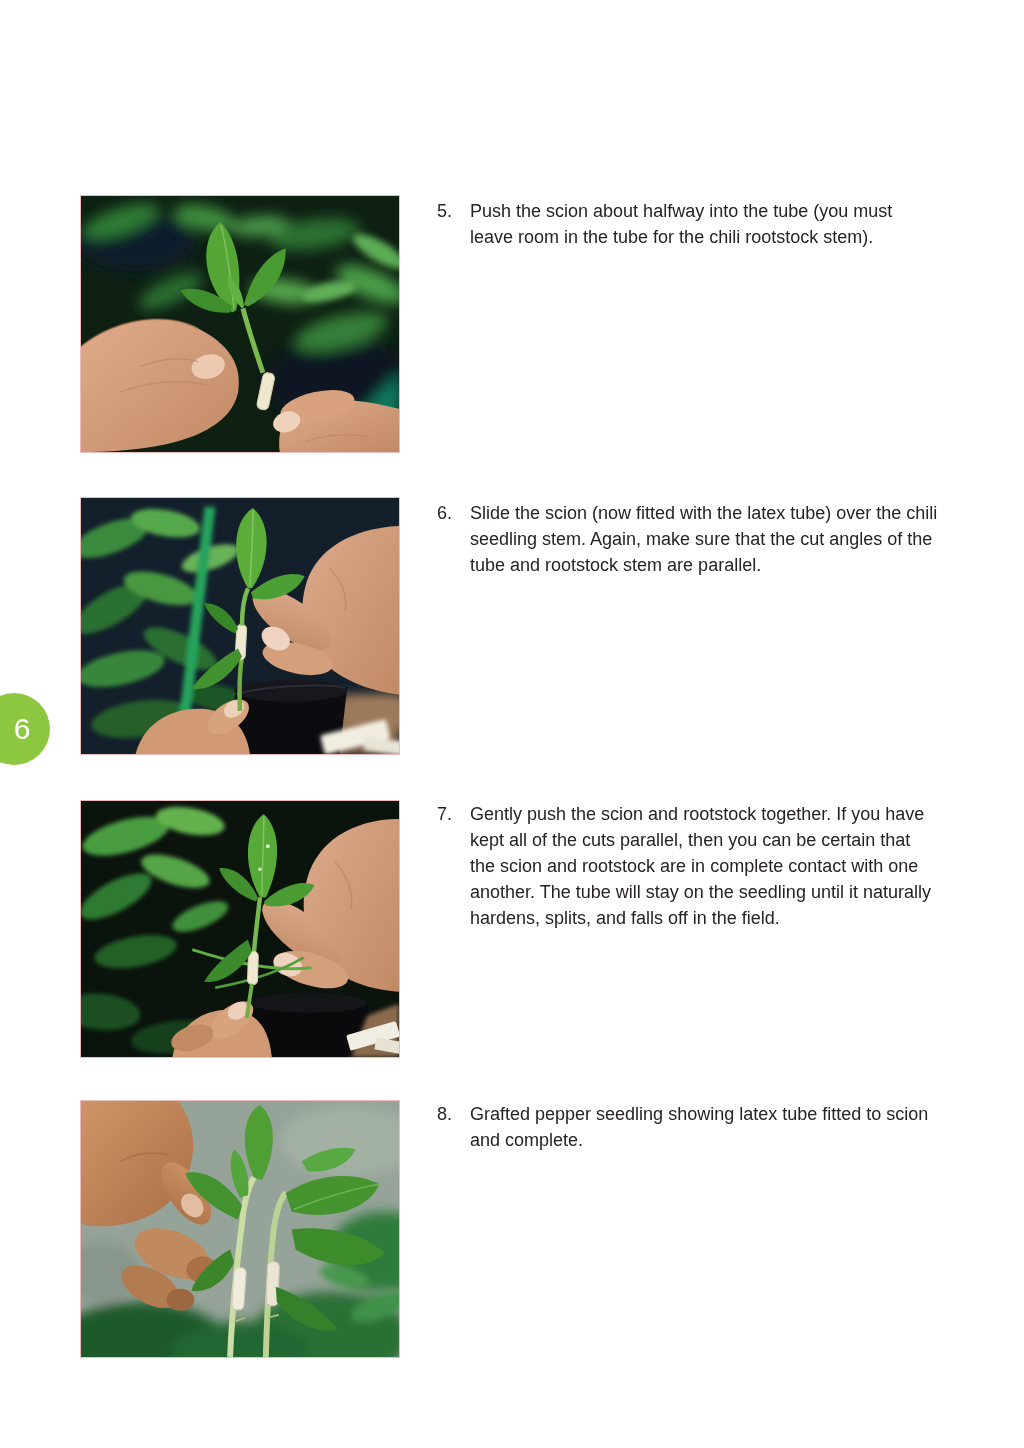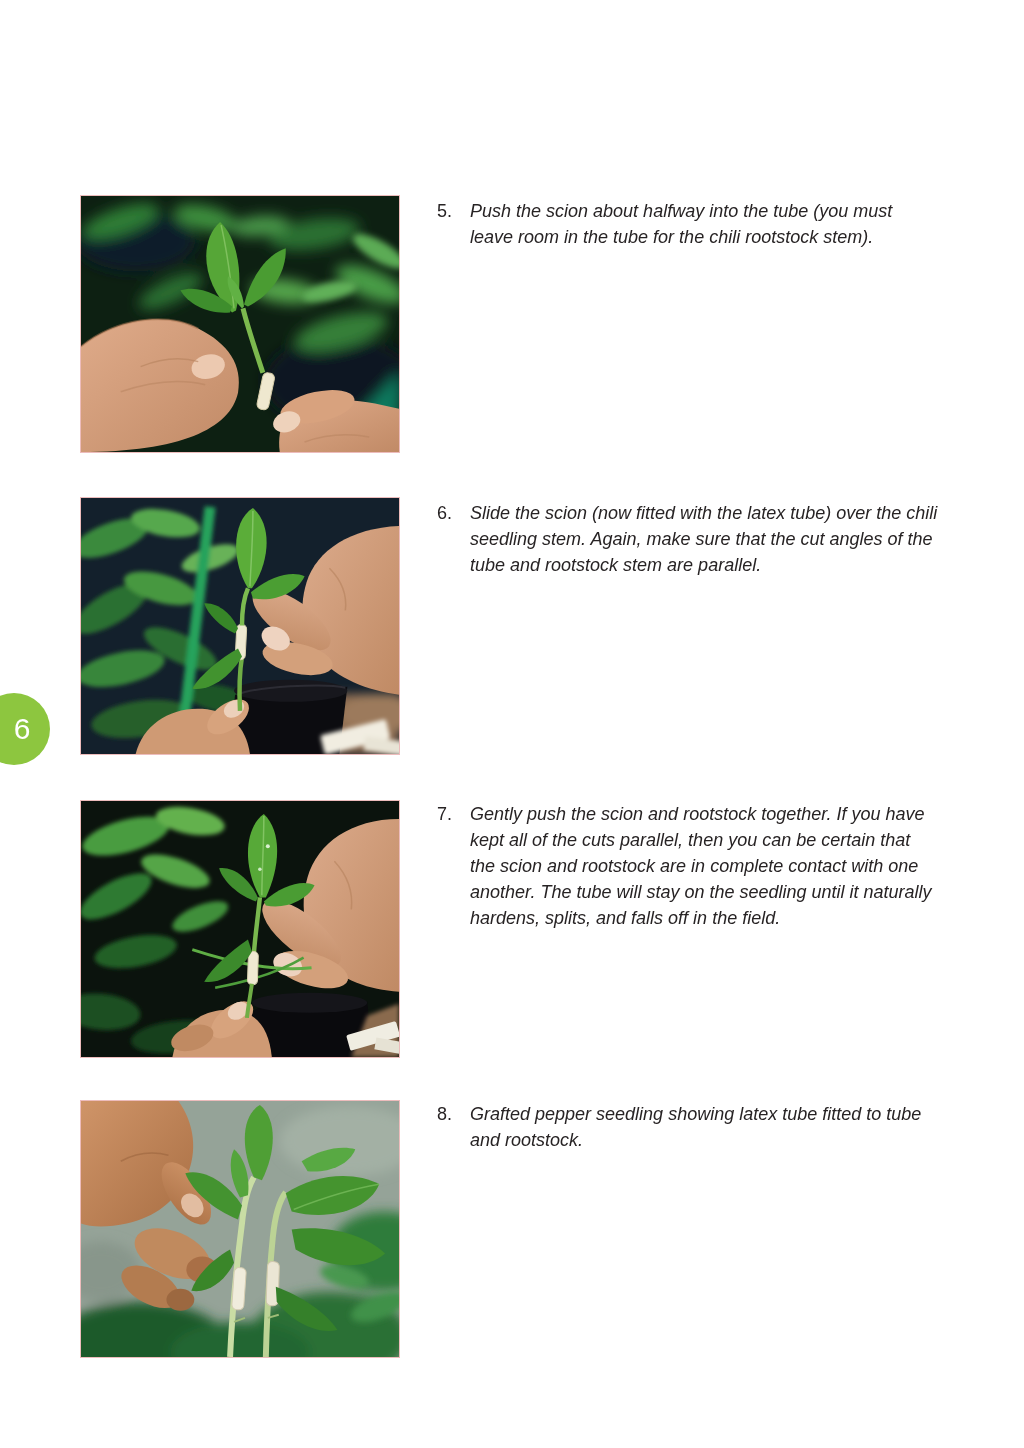--- a/index.html
+++ b/index.html
@@ -40,21 +40,21 @@
   .step-text{
     position:absolute;
     left:437px;
     width:502px;
     display:flex;
     font-size:18px;
     line-height:26px;
     color:#272324;
   }
   .step-num{flex:0 0 33px;width:33px;}
-  .step-body{flex:1;max-width:469px;font-style:italic;}
+  .step-body{flex:1;max-width:469px;}
 </style>
 </head>
 <body>
 
 <div class="page">
 
   <div class="page-tab" style="background: rgb(141, 198, 63);">
     <span>6</span>
   </div>
 
@@ -278,16 +278,16 @@
       <path d="M212,128 C247,123 287,133 306,152 C286,170 246,166 216,148 Z" fill="#3d8c2c"></path>
       <path d="M158,118 C133,108 112,90 105,72 C125,67 148,83 162,104 Z" fill="#449330"></path>
       <path d="M150,148 C132,158 116,174 111,189 C129,192 146,178 154,161 Z" fill="#3a8629"></path>
       <path d="M196,185 C221,194 246,210 258,228 C238,233 212,220 197,200 Z" fill="#35802a"></path>
       <path d="M222,60 C240,48 262,44 276,48 C270,64 248,72 228,70 Z" fill="#58a943"></path>
       <path d="M160,96 C150,78 148,60 154,48 C166,58 170,78 168,94 Z" fill="#54a53c"></path>
     </svg>
   </figure>
   <div class="step-text" style="top:1101px">
     <span class="step-num">8.</span>
-    <span class="step-body">Grafted pepper seedling showing latex tube fitted to tube and rootstock.</span>
+    <span class="step-body">Grafted pepper seedling showing latex tube fitted to scion and complete.</span>
   </div>
 
 </div>
 
 </body></html>

